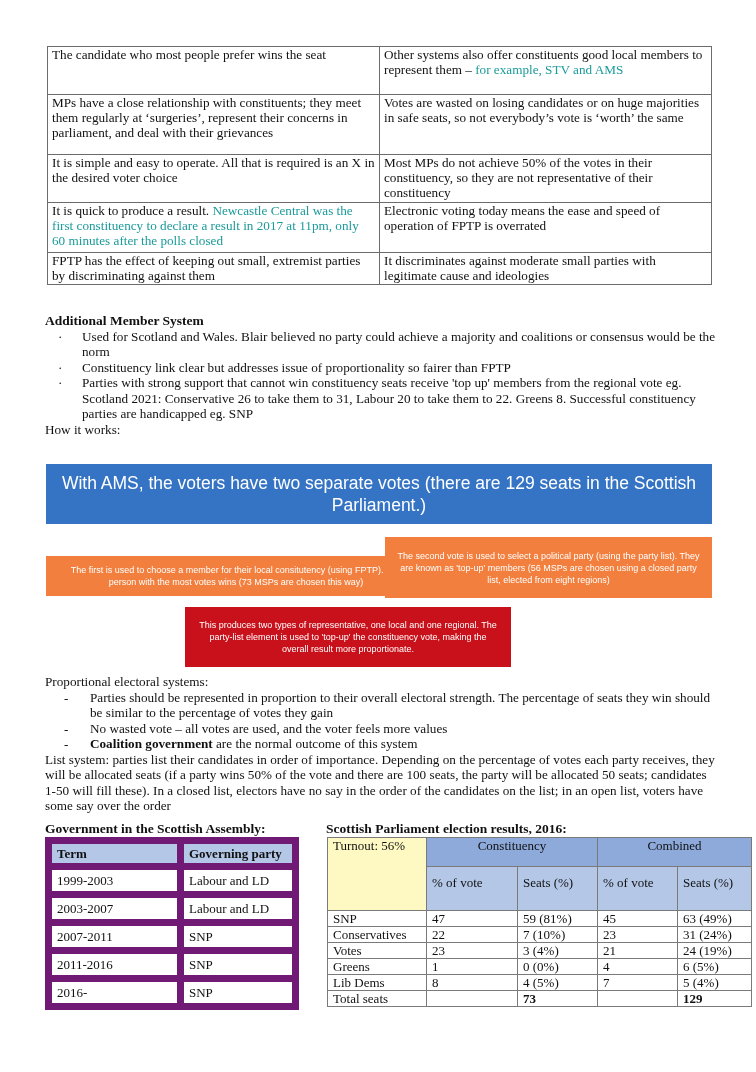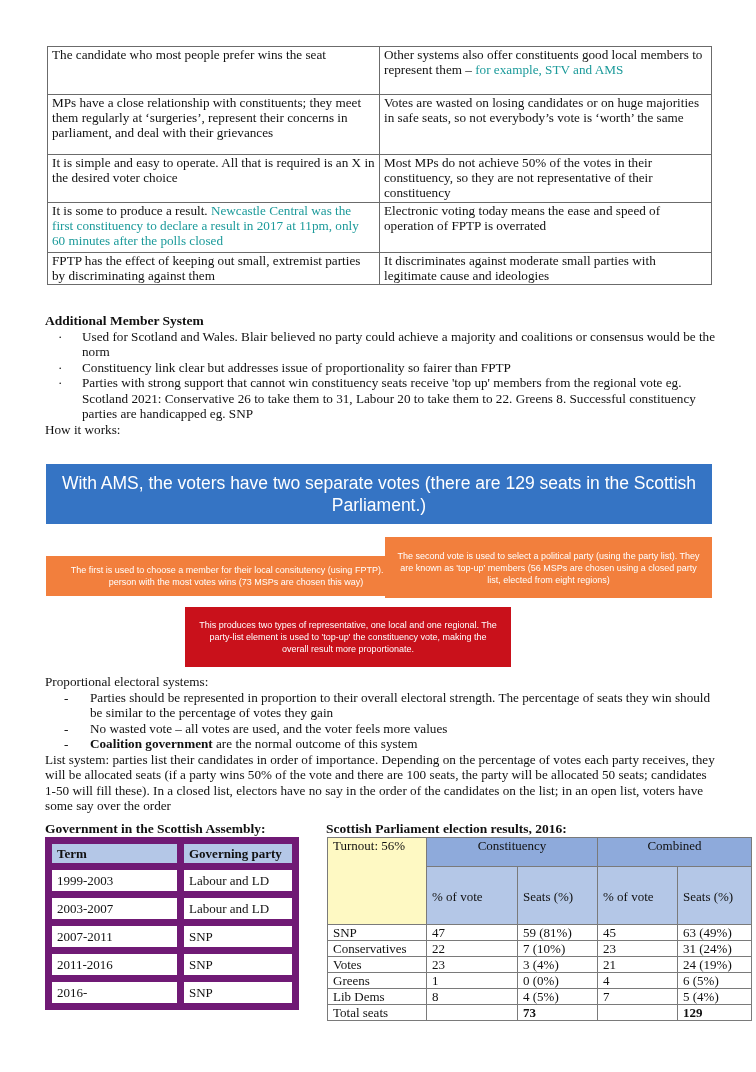--- a/index.html
+++ b/index.html
@@ -47,21 +47,21 @@
          font-family: "Liberation Serif", serif; font-size: 13px; }
   #gov th, #gov td { border: 7px solid #701a75; text-align: left; padding: 0 5px; height: 21px; margin-left: 44px; }
   #gov th { background: #b4c7e7; font-weight: bold; height: 19px; }
   #gov td:first-child, #gov th:first-child { width: 115px; }
 
   
   #res { position: absolute; left: 327px; top: 837px; width: 425px; border-collapse: collapse;
          font-family: "Liberation Serif", serif; font-size: 13px; line-height: 15px; }
   #res th, #res td { border: 1px solid #7a7a7a; text-align: left; padding: 0 5px; vertical-align: top; }
   #res .grp { background: #8eaadb; text-align: center; font-weight: normal; height: 28px; }
-  #res .sub { background: #b4c7e7; font-weight: normal; height: 35px; padding-top: 22px; }
+  #res .sub { background: #b4c7e7; font-weight: normal; height: 35px; padding-top: 8px; }
   #res .blankcell { background: #fef9c3; }
   #res td.b { font-weight: bold; }
 </style>
 </head>
 <body>
 
 <table id="cmp">
   <tbody id="cmp-body">
       <tr style="height: 48px;">
         <td><span>The candidate who most people prefer wins the seat</span></td>
@@ -69,21 +69,21 @@
       </tr>
       <tr style="height: 60px;">
         <td><span>MPs have a close relationship with constituents; they meet them regularly at ‘surgeries’, represent their concerns in parliament, and deal with their grievances</span></td>
         <td><span>Votes are wasted on losing candidates or on huge majorities in safe seats, so not everybody’s vote is ‘worth’ the same</span></td>
       </tr>
       <tr style="height: 48px;">
         <td><span>It is simple and easy to operate. All that is required is an X in the desired voter choice</span></td>
         <td><span>Most MPs do not achieve 50% of the votes in their constituency, so they are not representative of their constituency</span></td>
       </tr>
       <tr style="height: 50px;">
-        <td><span>It is some to produce a result. </span><span class="teal">Newcastle Central was the first constituency to declare a result in 2017 at 11pm, only 60 minutes after the polls closed</span></td>
+        <td><span>It is quick to produce a result. </span><span class="teal">Newcastle Central was the first constituency to declare a result in 2017 at 11pm, only 60 minutes after the polls closed</span></td>
         <td><span>Electronic voting today means the ease and speed of operation of FPTP is overrated</span></td>
       </tr>
       <tr style="height: 32px;">
         <td><span>FPTP has the effect of keeping out small, extremist parties by discriminating against them</span></td>
         <td><span>It discriminates against moderate small parties with legitimate cause and ideologies</span></td>
       </tr>
     </tbody>
 </table>
 
 <div id="ams">

